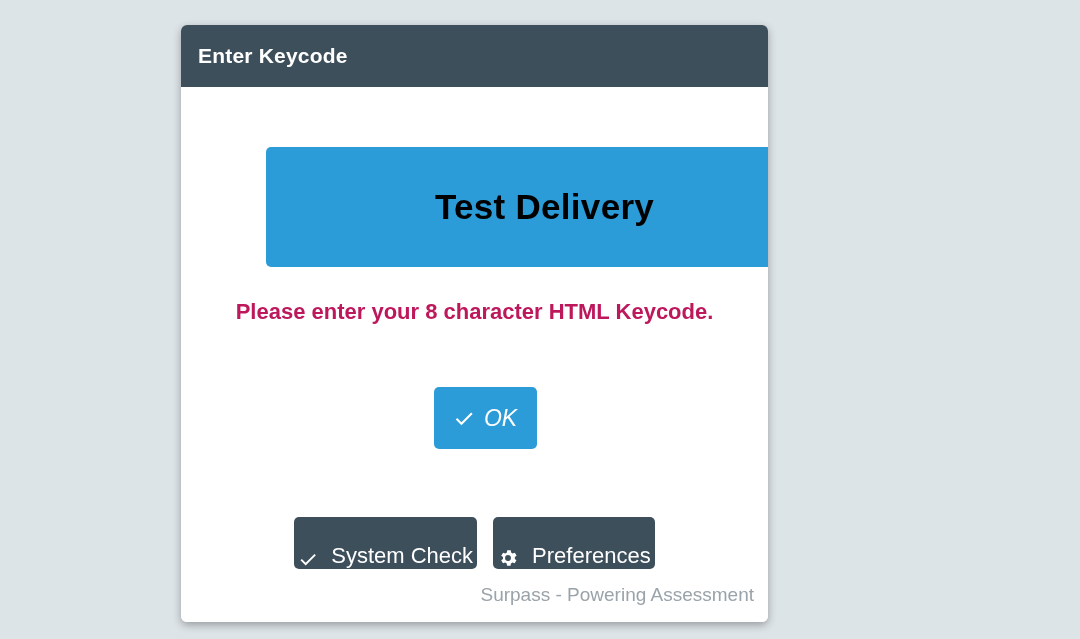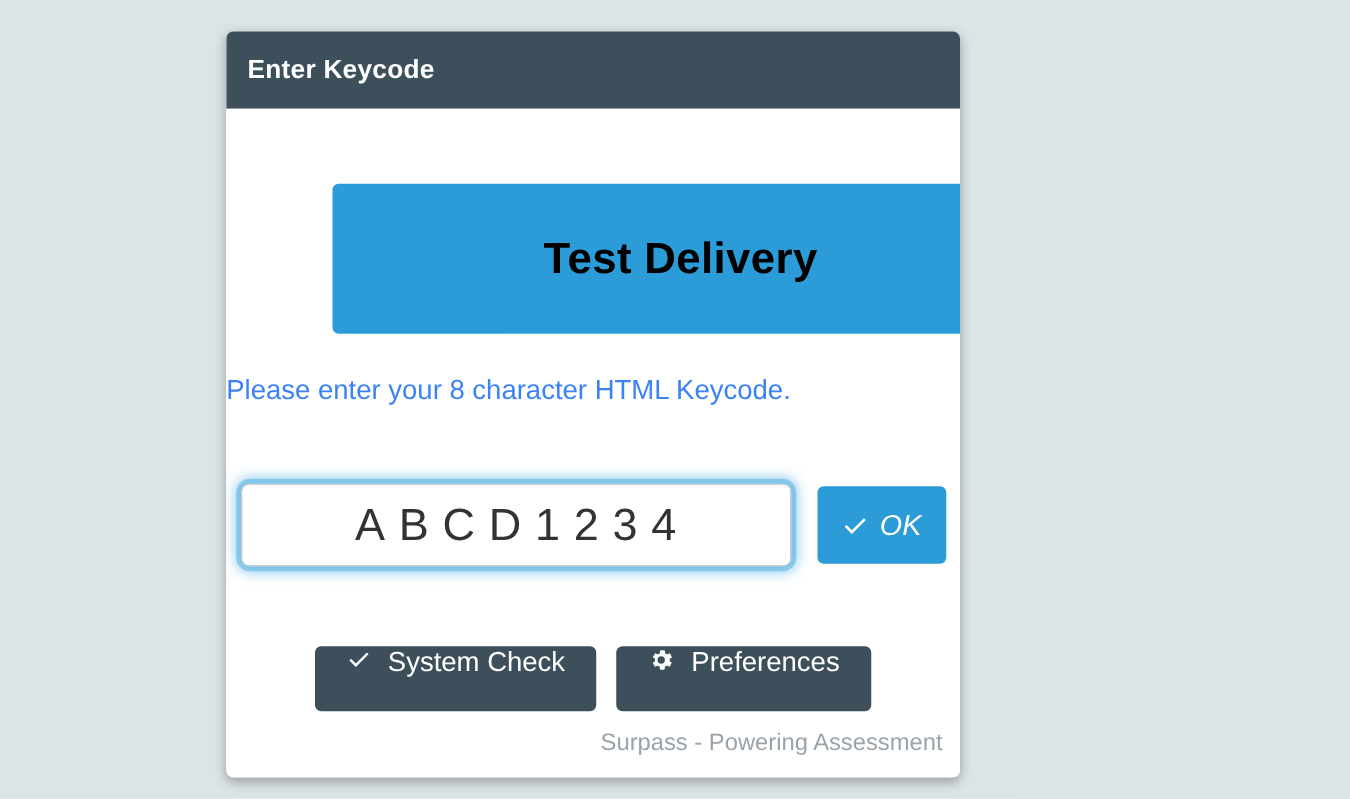--- a/index.html
+++ b/index.html
@@ -75,24 +75,24 @@
     font-weight: 700;
     letter-spacing: 0.3px;
   }
 
   
   .instruction {
     position: absolute;
     left: 0;
     top: 212px;
     width: 100%;
-    text-align: left;
-    color: #3b82f6;
+    text-align: center;
+    color: #be185d;
     font-size: 22px;
-    font-weight: 400;
+    font-weight: 700;
   }
 
   
   .keycode-row {
     position: absolute;
     left: 0;
     top: 300px;
     width: 100%;
     display: flex;
     justify-content: center;
@@ -156,24 +156,24 @@
   }
   .action-button {
     height: 52px;
     background: #3e4f5c;
     border: none;
     border-radius: 5px;
     color: #ffffff;
     font-family: "Liberation Sans", sans-serif;
     font-size: 22px;
     display: flex;
-    align-items: flex-start;
+    align-items: flex-end;
     justify-content: center;
     gap: 13px;
-    padding: 0 25px;
+    padding: 0 4px;
     cursor: pointer;
   }
 
   
   .footer {
     position: absolute;
     right: 14px;
     top: 497px;
     color: #9aa3a9;
     font-size: 19px;
@@ -200,23 +200,20 @@
     <div class="dialog-body">
 
       <div class="banner">
         <span class="banner-label">Test Delivery</span>
       </div>
 
       <div class="instruction">Please enter your 8 character HTML Keycode.</div>
 
       <div class="keycode-row">
 
-        <div class="keycode-field-wrap">
-          <input class="keycode-input" type="text" value="ABCD1234" style="">
-        </div>
 
         <button class="ok-button">
           <span class="icon">
             <svg width="22" height="22" viewBox="0 0 24 24" aria-hidden="true">
               <path d="M9.2 16.6 4.6 12l-1.6 1.6 6.2 6.2L21.4 7.6 19.8 6z" fill="#ffffff"></path>
             </svg>
           </span>
           <span>OK</span>
         </button>
 

